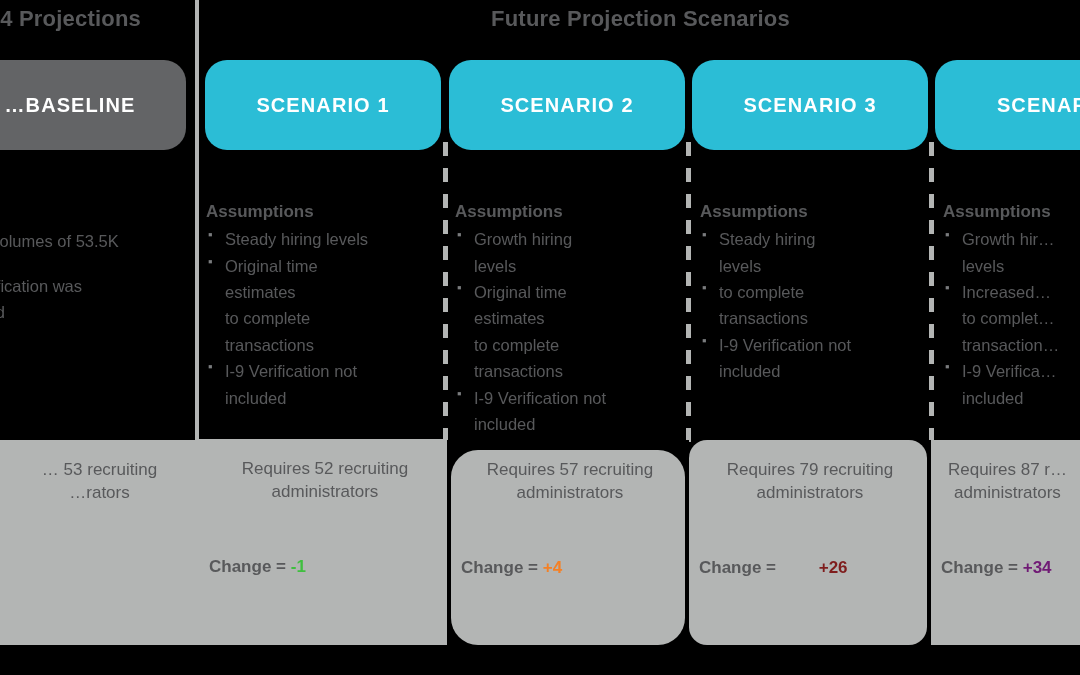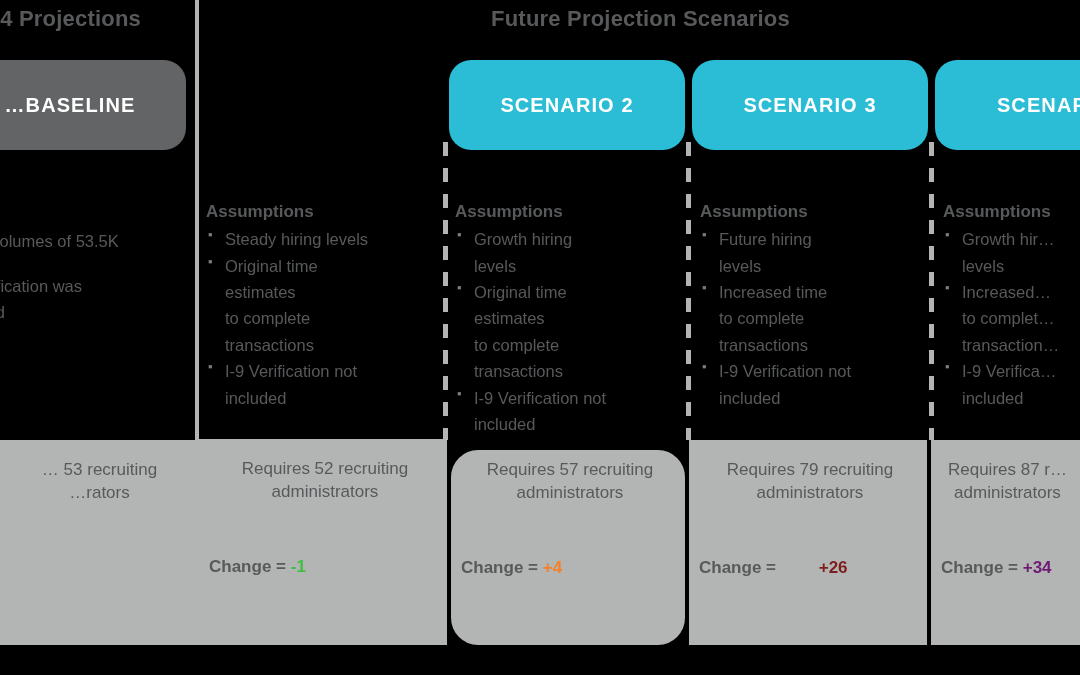--- a/index.html
+++ b/index.html
@@ -166,20 +166,21 @@
   <div class="divider-solid" style="left:195px; top:0px; height:645px;"></div>
 
   <div class="divider-dashed" style="left:443px; top:142px; height:300px;"></div>
 
   <div class="divider-dashed" style="left:686px; top:142px; height:300px;"></div>
 
   <div class="divider-dashed" style="left:929px; top:142px; height:300px;"></div>
 
   <div class="pill pill-baseline" style="left:-46px; width:232px;">…BASELINE</div>
 
+  <div class="pill pill-scenario" style="left:205px; width:236px;">SCENARIO 1</div>
 
   <div class="pill pill-scenario" style="left:449px; width:236px;">SCENARIO 2</div>
 
   <div class="pill pill-scenario" style="left:692px; width:236px;">SCENARIO 3</div>
 
   <div class="pill pill-scenario" style="left:935px; width:236px;">SCENAR…</div>
 
   <div class="assump" style="left:-58px; width:250px; top:200px;">
     <div class="a-head">…tions</div>
     <ul>
@@ -229,25 +230,24 @@
         <span class="ln">I-9 Verification not</span>
         <span class="ln">included</span>
       </li>
     </ul>
   </div>
 
   <div class="assump" style="left:700px; width:232px;">
     <div class="a-head">Assumptions</div>
     <ul>
       <li>
-        <span class="ln">Future hiring</span>
+        <span class="ln">Steady hiring</span>
         <span class="ln">levels</span>
       </li>
       <li>
-        <span class="ln">Increased time</span>
         <span class="ln">to complete</span>
         <span class="ln">transactions</span>
       </li>
       <li>
         <span class="ln">I-9 Verification not</span>
         <span class="ln">included</span>
       </li>
     </ul>
   </div>
 
@@ -290,21 +290,21 @@
   <div class="band" style="left:451px; top:450px; width:234px; height:195px;border-radius:27px;">
     <div class="band-inner" style="top:8px;">
       <div class="req">Requires 57 recruiting</div>
       <div class="req">administrators</div>
     </div>
     <div class="change" style="top:108px;">
       <span>Change = </span><span class="val" style="color:#F58025;">+4</span>
     </div>
   </div>
 
-  <div class="band" style="left:689px; top:440px; width:238px; height:205px;">
+  <div class="band" style="left:689px; top:440px; width:238px; height:205px;border-radius:18px;">
     <div class="band-inner">
       <div class="req">Requires 79 recruiting</div>
       <div class="req">administrators</div>
     </div>
     <div class="change">
       <span>Change = </span><span class="val" style="color:#7f1d1d;margin-left:38px;">+26</span>
     </div>
   </div>
 
   <div class="band" style="left:931px; top:440px; width:149px; height:205px;">

